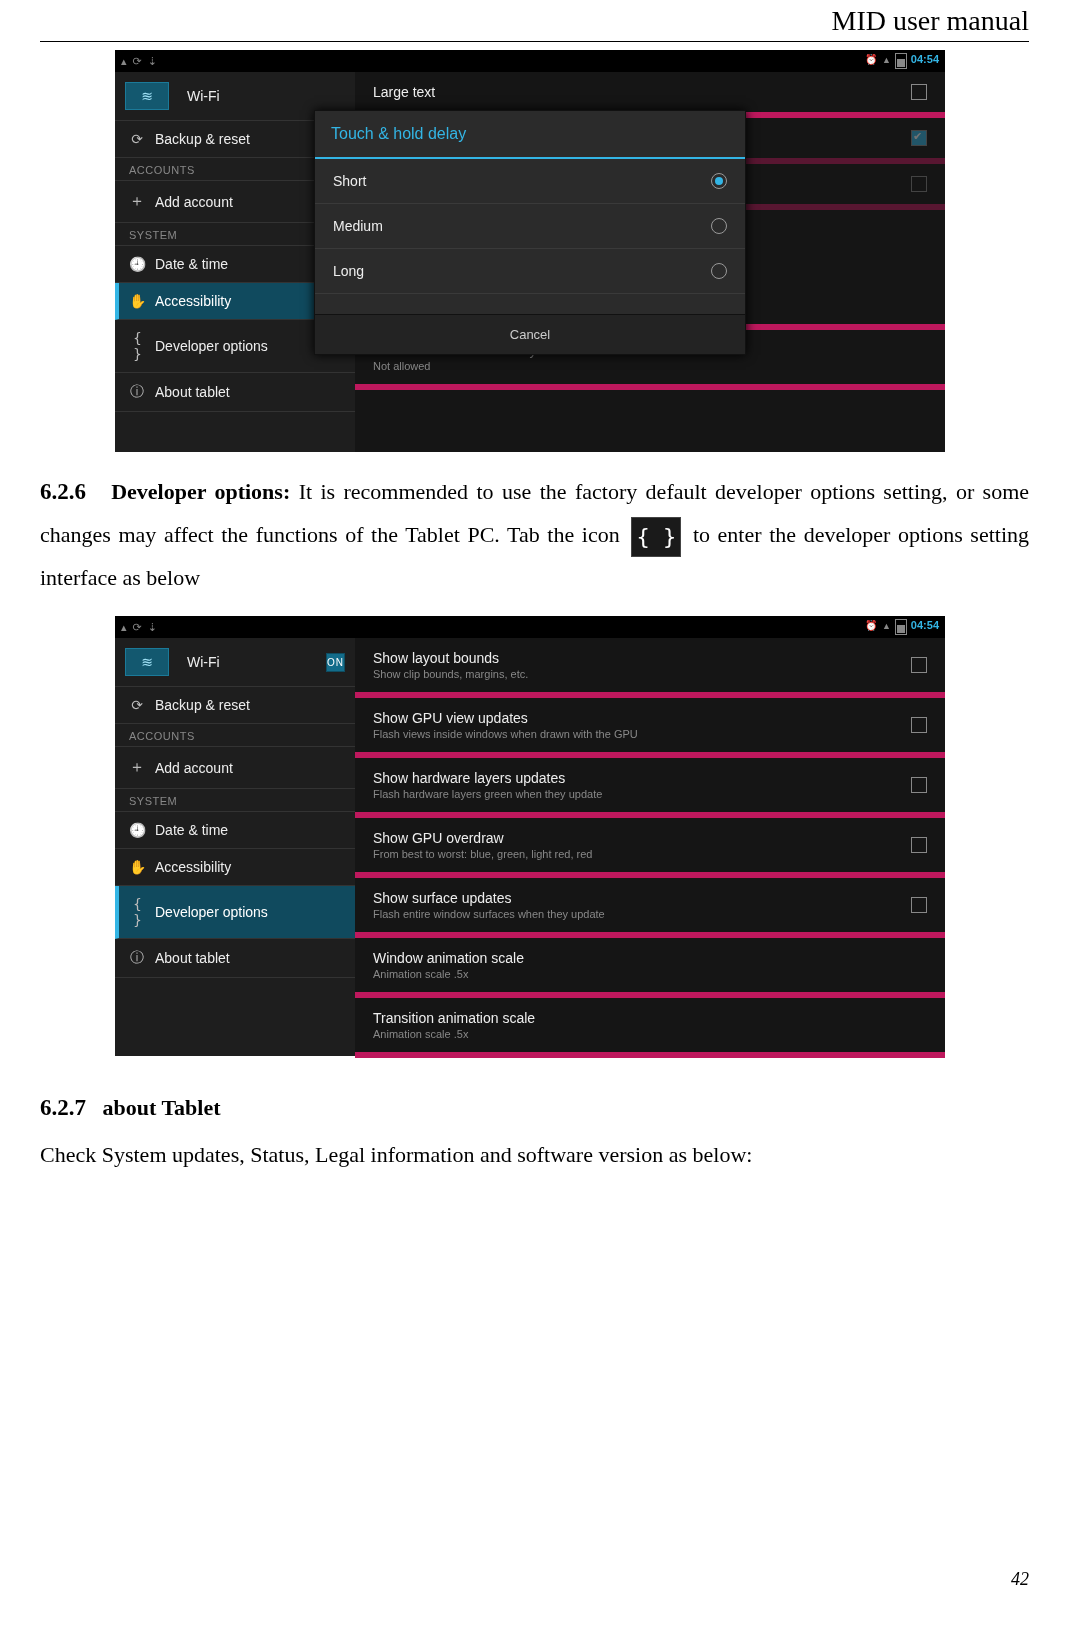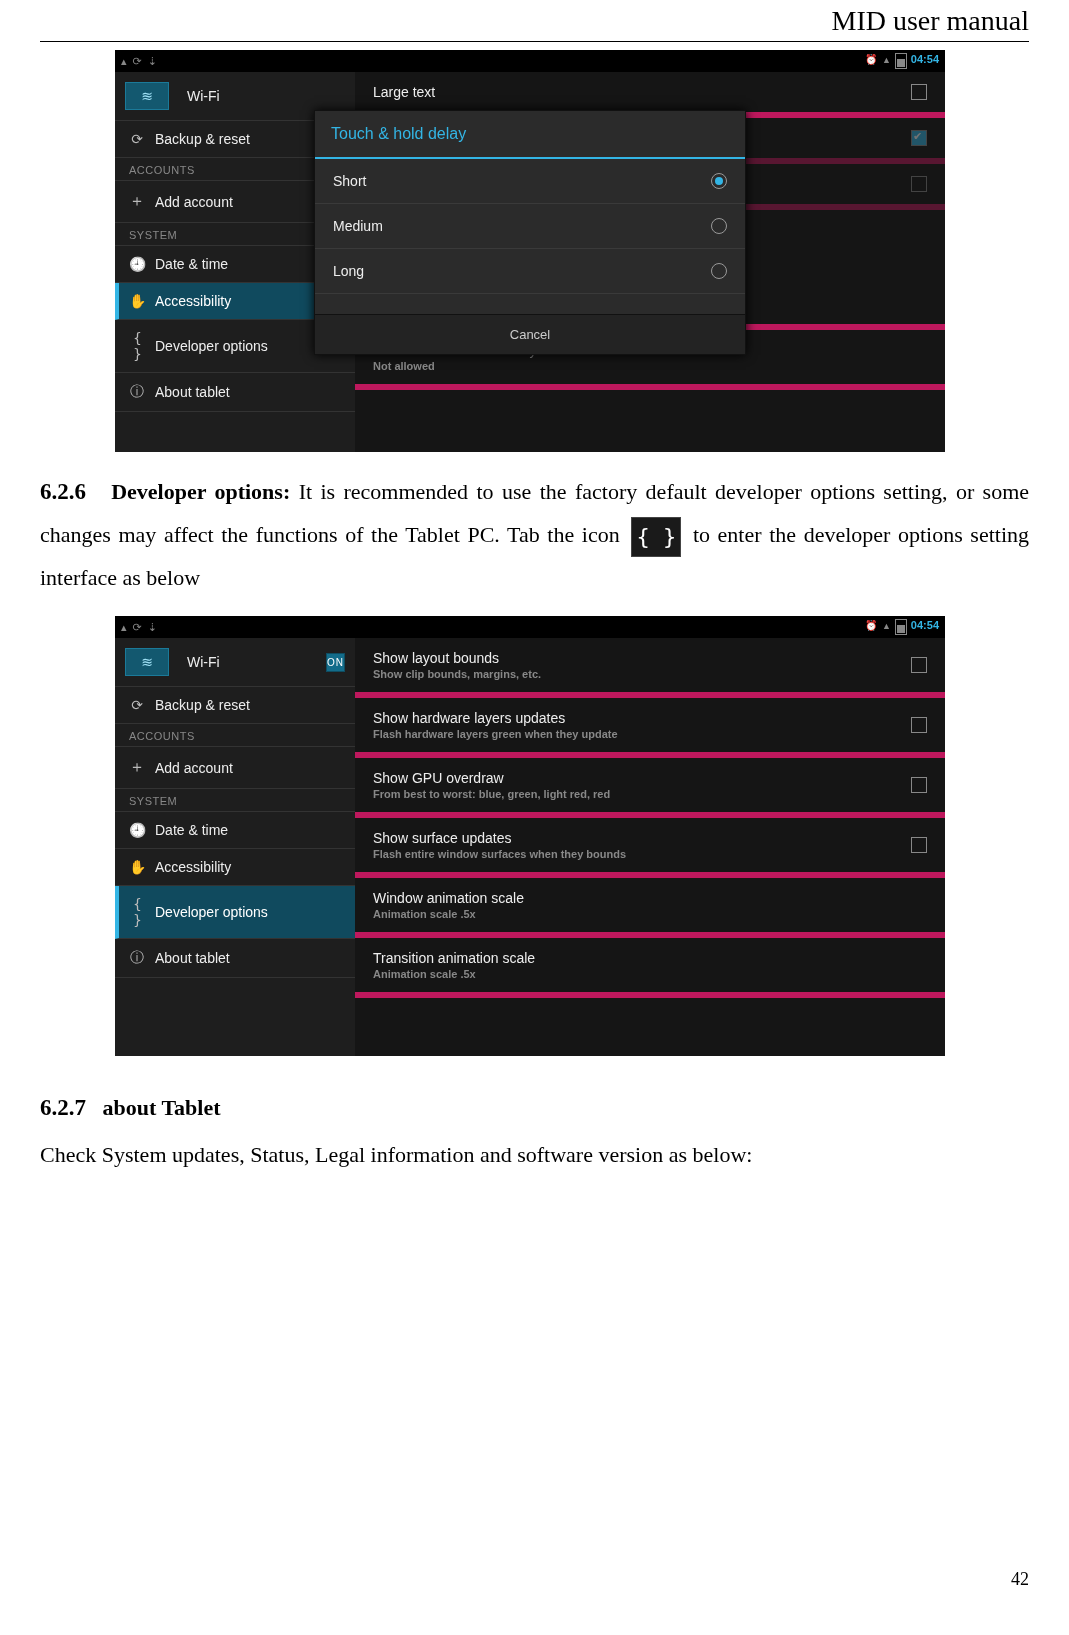--- a/index.html
+++ b/index.html
@@ -1,21 +1,21 @@
 <!DOCTYPE html>
 <html><head>
 <meta charset="utf-8">
 <style>
   body { font-family: "Times New Roman", serif; margin:0; padding:0; background:#fff; color:#000; }
   .page { width: 1069px; min-height: 1635px; margin:0 auto; position:relative; padding: 0 40px; box-sizing:border-box; }
   .header-title { text-align:right; font-size:28px; margin-top:5px; }
   hr.top-rule, hr.bottom-rule { border:none; border-top:1px solid #000; margin:4px 0; }
   .footer { position:absolute; bottom:10px; left:40px; right:40px; text-align:center; font-size:18px; }
   .footer .rule { border-top:1px solid #000; width:80%; margin:0 auto 2px auto; }
-  .page-num { position:absolute; bottom:50px; right:40px; font-size:18px; }
+  .page-num { position:absolute; bottom:50px; right:40px; font-size:18px;font-style:italic; }
   .body-text { font-size:22px; line-height:1.9; text-align:justify; margin:18px 0; font-family:"Times New Roman", serif; }
   .section-num { font-weight:bold; font-size:23px; }
   .section-head { font-weight:bold; font-size:22px; }
   .inline-icon { display:inline-block; width:48px; height:38px; background:#1a1a1a; color:#fff; font-family:monospace; font-size:22px; text-align:center; line-height:38px; vertical-align:middle; margin:0 4px; border:1px solid #444;}
   
   .screenshot { width: 830px; margin: 8px auto 8px 75px; background:#000; font-family: Arial, Helvetica, sans-serif; font-size:13px; color:#ccc; position:relative; }
   .statusbar { height:22px; background:#000; display:flex; justify-content:space-between; align-items:center; padding:0 6px; font-size:11px; }
   .statusbar .right { display:flex; gap:4px; align-items:flex-start; color:#aaa; }
   .statusbar .time { color:#33b5e5; font-weight:bold; }
   .alarm-icon::before { content:"⏰"; font-size:10px; color:#888;}
@@ -32,21 +32,21 @@
   .wifi-tile::before { content:"≋"; color:#9fe0f5; font-size:14px; }
   .side-icon { width:16px; text-align:center; color:#bbb; font-size:14px; }
   .backup-icon::before{content:"⟳";} .plus-icon::before{content:"＋"; font-size:16px;}
   .clock-icon::before{content:"🕘"; filter:grayscale(1);} .hand-icon::before{content:"✋";}
   .braces-icon::before{content:"{ }"; font-family:monospace; letter-spacing:-1px;}
   .info-icon::before{content:"ⓘ";}
 
   .content { flex:1; background:#151515; }
   .content-row { display:flex; justify-content:space-between; align-items:center; padding:12px 18px; border-bottom:6px solid #be185d; }
   .content-row .title { color:#eee; font-size:14px; }
-  .content-row .sub { color:#888; font-size:11px; margin-top:2px;font-weight:bold; }
+  .content-row .sub { color:#888; font-size:11px; margin-top:2px; }
   .checkbox { width:14px; height:14px; border:1px solid #888; }
   .checkbox.checked { background:#33b5e5; position:relative; }
   .checkbox.checked::after { content:"✔"; color:#fff; font-size:11px; position:absolute; left:1px; top:-1px; }
 
   
   .overlay { position:absolute; top:60px; left:50%; transform:translateX(-50%); width:430px; background:#2b2b2b; border:1px solid #111; box-shadow:0 0 10px #000; }
   .dlg-title { color:#33b5e5; padding:14px 16px; font-size:16px; border-bottom:2px solid #33b5e5; }
   .dlg-opt { display:flex; justify-content:space-between; align-items:center; padding:14px 18px; border-bottom:1px solid #3a3a3a; color:#eee; font-size:14px; }
   .radio { width:14px; height:14px; border:1px solid #999; border-radius:50%; position:relative; }
   .radio.sel::after { content:""; position:absolute; left:3px; top:3px; width:8px; height:8px; border-radius:50%; background:#33b5e5; }
@@ -229,36 +229,43 @@
 
       <div class="content-row">
             <div>
               <div class="title">Show layout bounds</div>
               <div class="sub">Show clip bounds, margins, etc.</div>
             </div>
             <div class="checkbox"></div>
           </div>
           <div class="content-row">
             <div>
+              <div class="title">Show GPU view updates</div>
+              <div class="sub">Flash views inside windows when drawn with the GPU</div>
+            </div>
+            <div class="checkbox"></div>
+          </div>
+          <div class="content-row">
+            <div>
               <div class="title">Show hardware layers updates</div>
               <div class="sub">Flash hardware layers green when they update</div>
             </div>
             <div class="checkbox"></div>
           </div>
           <div class="content-row">
             <div>
               <div class="title">Show GPU overdraw</div>
               <div class="sub">From best to worst: blue, green, light red, red</div>
             </div>
             <div class="checkbox"></div>
           </div>
           <div class="content-row">
             <div>
               <div class="title">Show surface updates</div>
-              <div class="sub">Flash entire window surfaces when they bounds</div>
+              <div class="sub">Flash entire window surfaces when they update</div>
             </div>
             <div class="checkbox"></div>
           </div>
           <div class="content-row">
             <div>
               <div class="title">Window animation scale</div>
               <div class="sub">Animation scale .5x</div>
             </div>
           </div>
           <div class="content-row">

